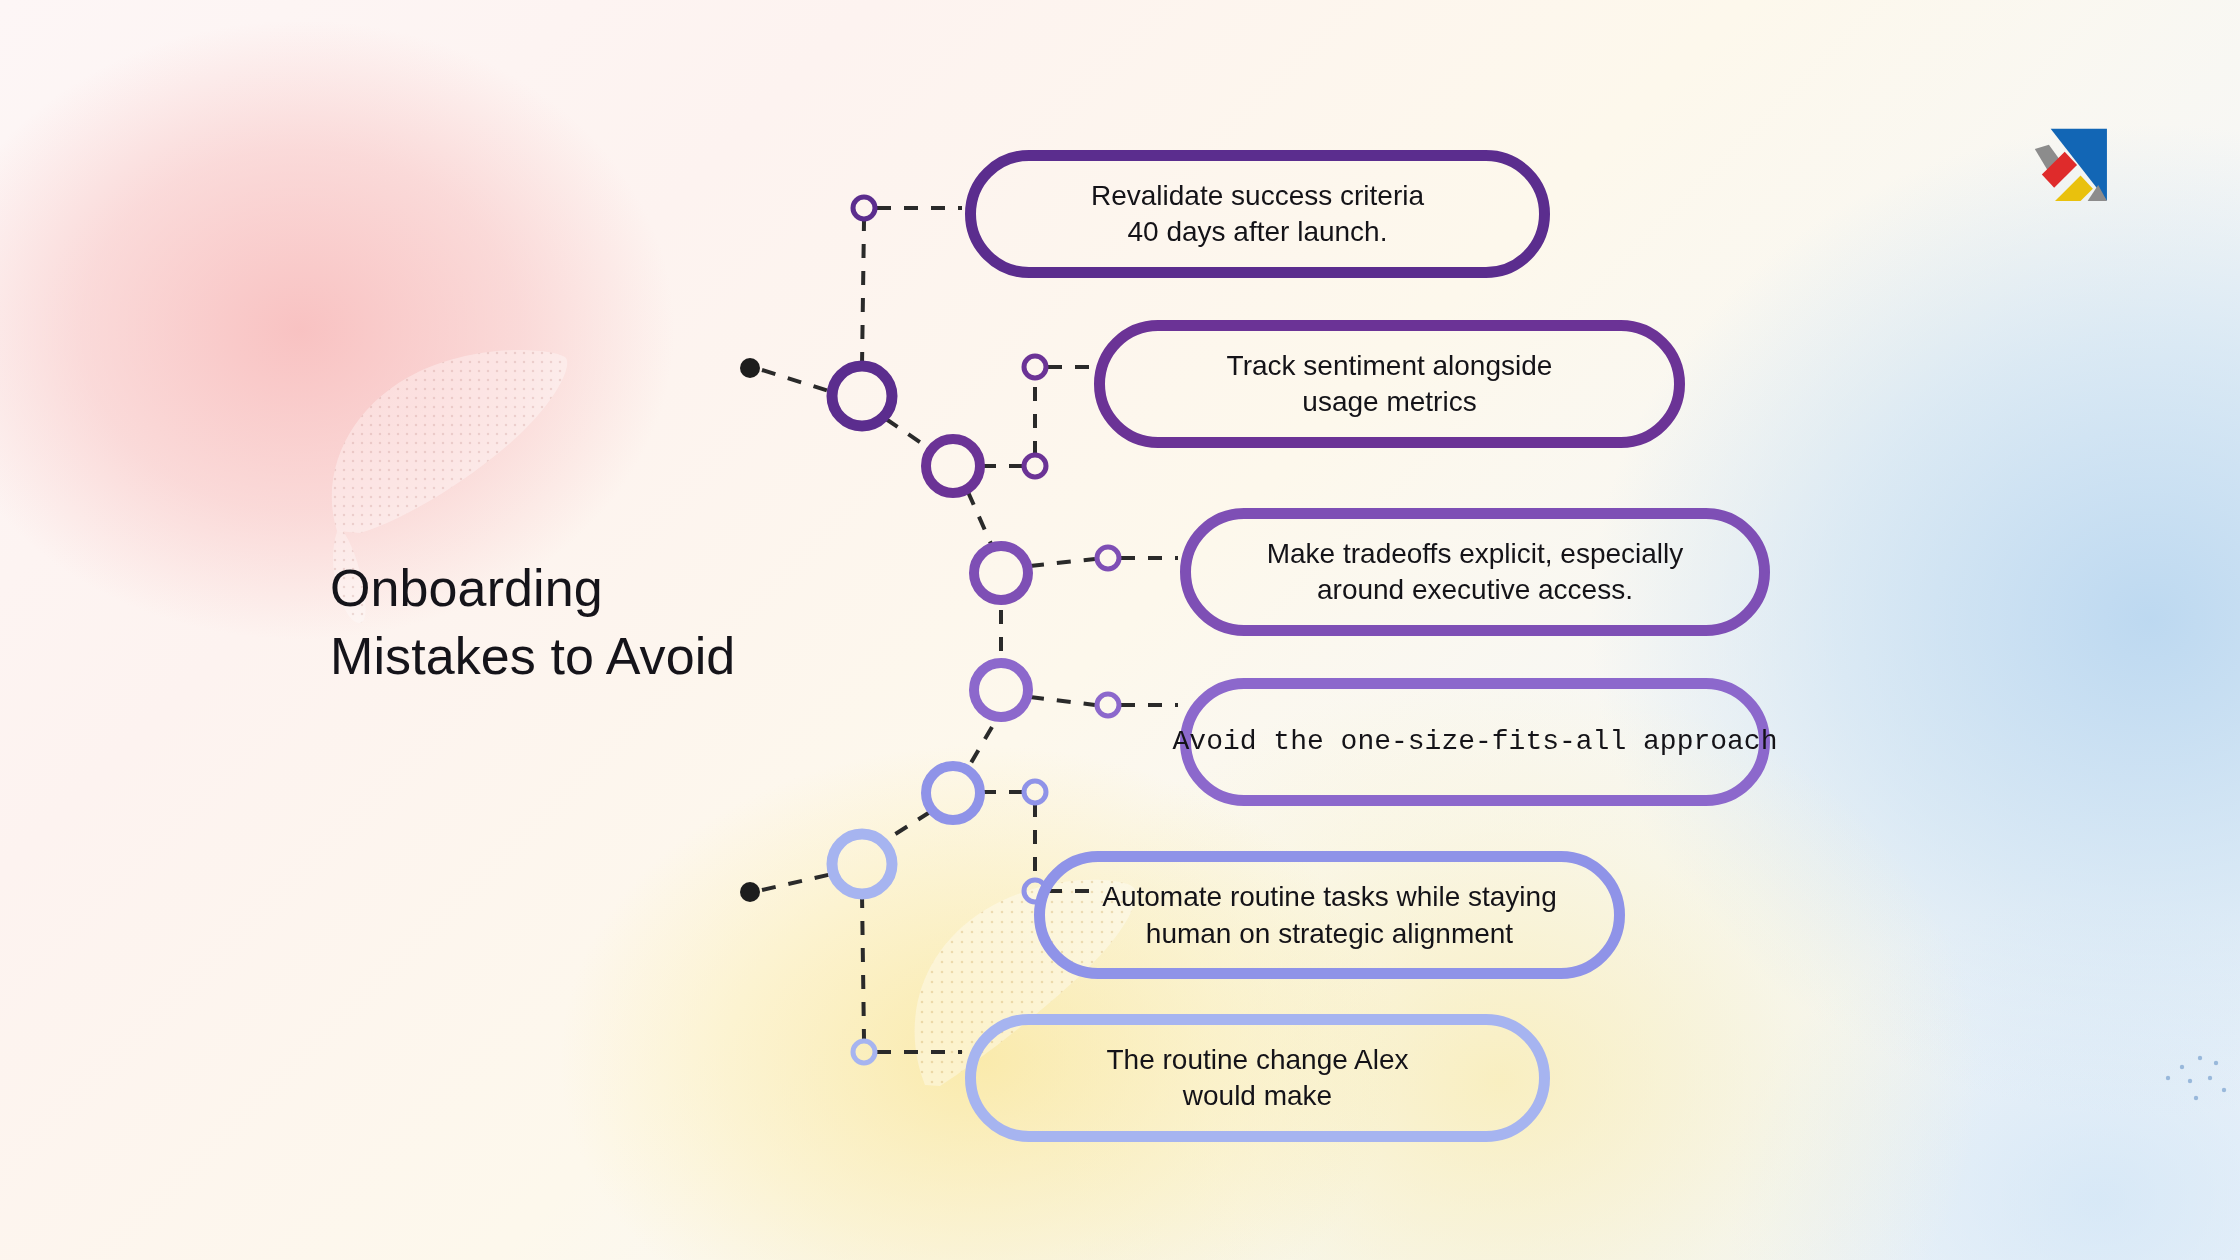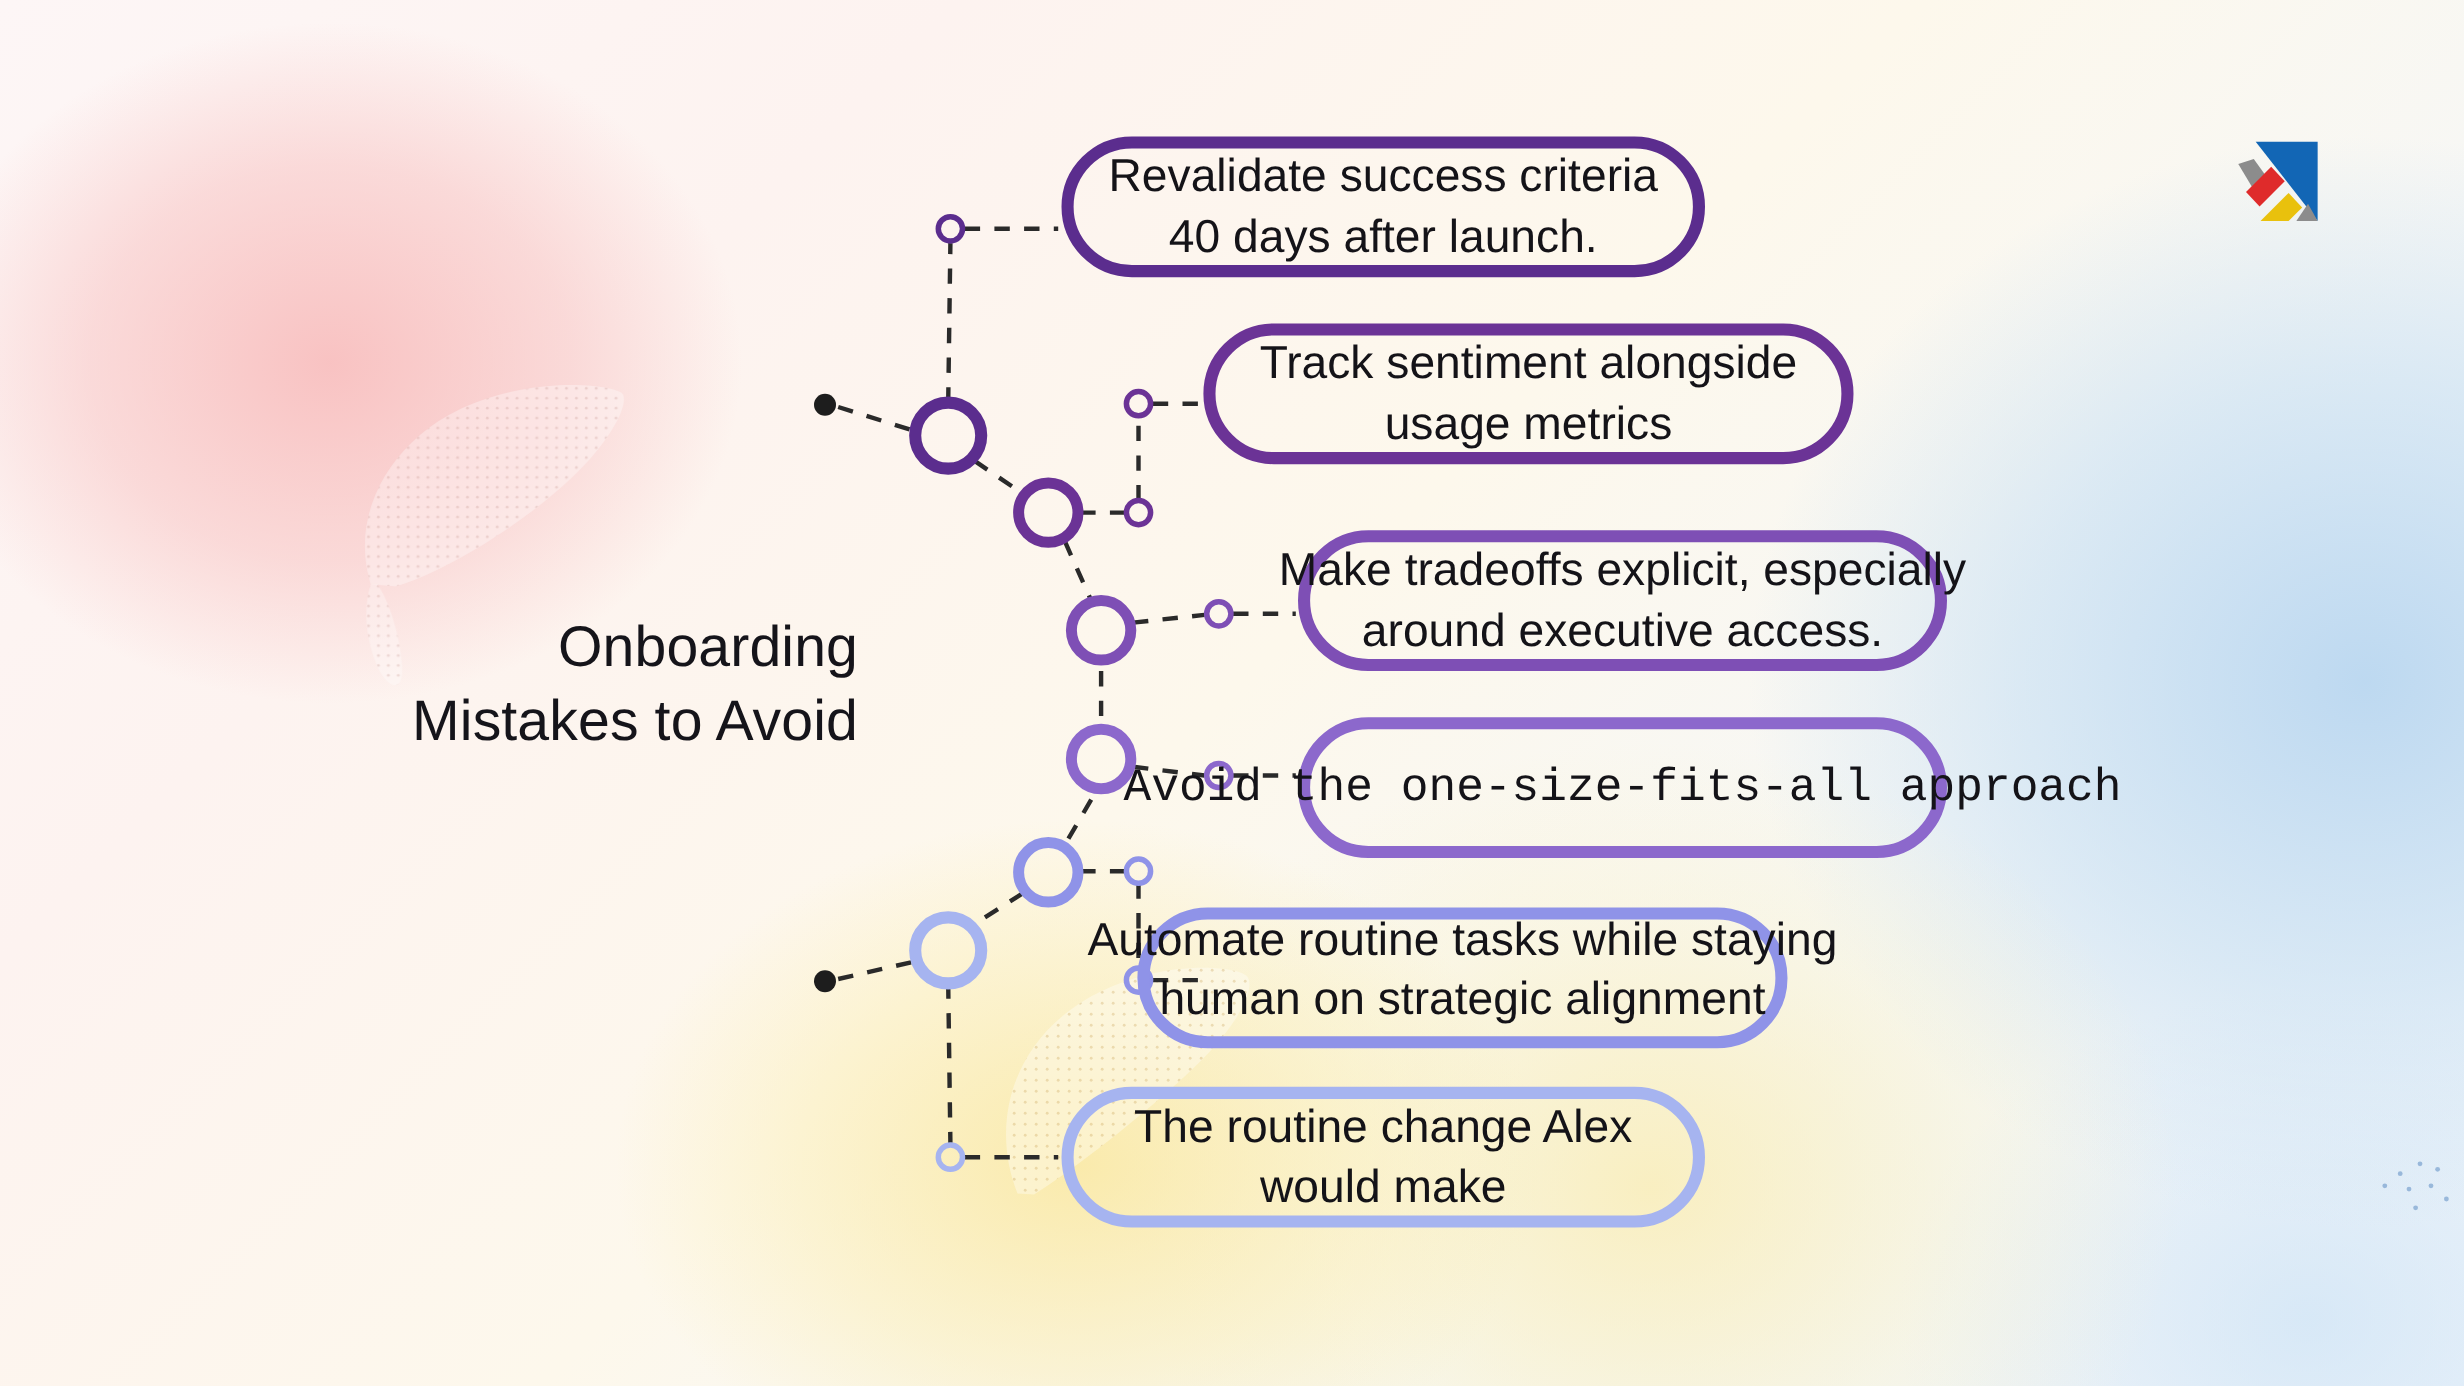--- a/index.html
+++ b/index.html
@@ -17,34 +17,35 @@
       radial-gradient(ellipse 700px 620px at 2150px 620px, rgba(186,215,240,.95) 0%, rgba(200,224,243,.6) 45%, rgba(225,238,248,0) 80%),
       radial-gradient(ellipse 500px 400px at 2100px 1200px, rgba(205,227,245,.7) 0%, rgba(225,238,248,0) 75%),
       linear-gradient(135deg,#fdf6f6 0%,#fdf3f0 25%,#fdf8ec 50%,#f6f7f6 72%,#eef4fb 100%);
   }
   .bg-svg{position:absolute;inset:0;width:2240px;height:1260px;pointer-events:none;}
   .wire-svg{position:absolute;inset:0;width:2240px;height:1260px;}
 
   
   #title{
     position:absolute;left:330px;top:555px;width:450px;
-    text-align:right;color:#15141a;
+    text-align:left;color:#15141a;
     font-size:52px;line-height:1.30;font-weight:400;
     letter-spacing:.1px;
   }
   #title .ln{display:block;white-space:nowrap;}
 
   
   .bubble{
     position:absolute;box-sizing:border-box;
     display:flex;align-items:center;justify-content:center;
     border-radius:999px;background:transparent;
     text-align:center;color:#141318;
-    font-size:42px;line-height:1.30;font-weight:400;
-    padding:6px 26px;
+    font-size:28px;line-height:1.30;font-weight:400;
+    padding:16px 26px;
+    margin-top:26px;
   }
   .bubble .btext{display:block;}
   .bubble .ln{display:block;white-space:nowrap;}
 
   
   #logo{position:absolute;left:2026px;top:120px;width:88px;height:88px;}
 </style>
 </head>
 <body>
 

